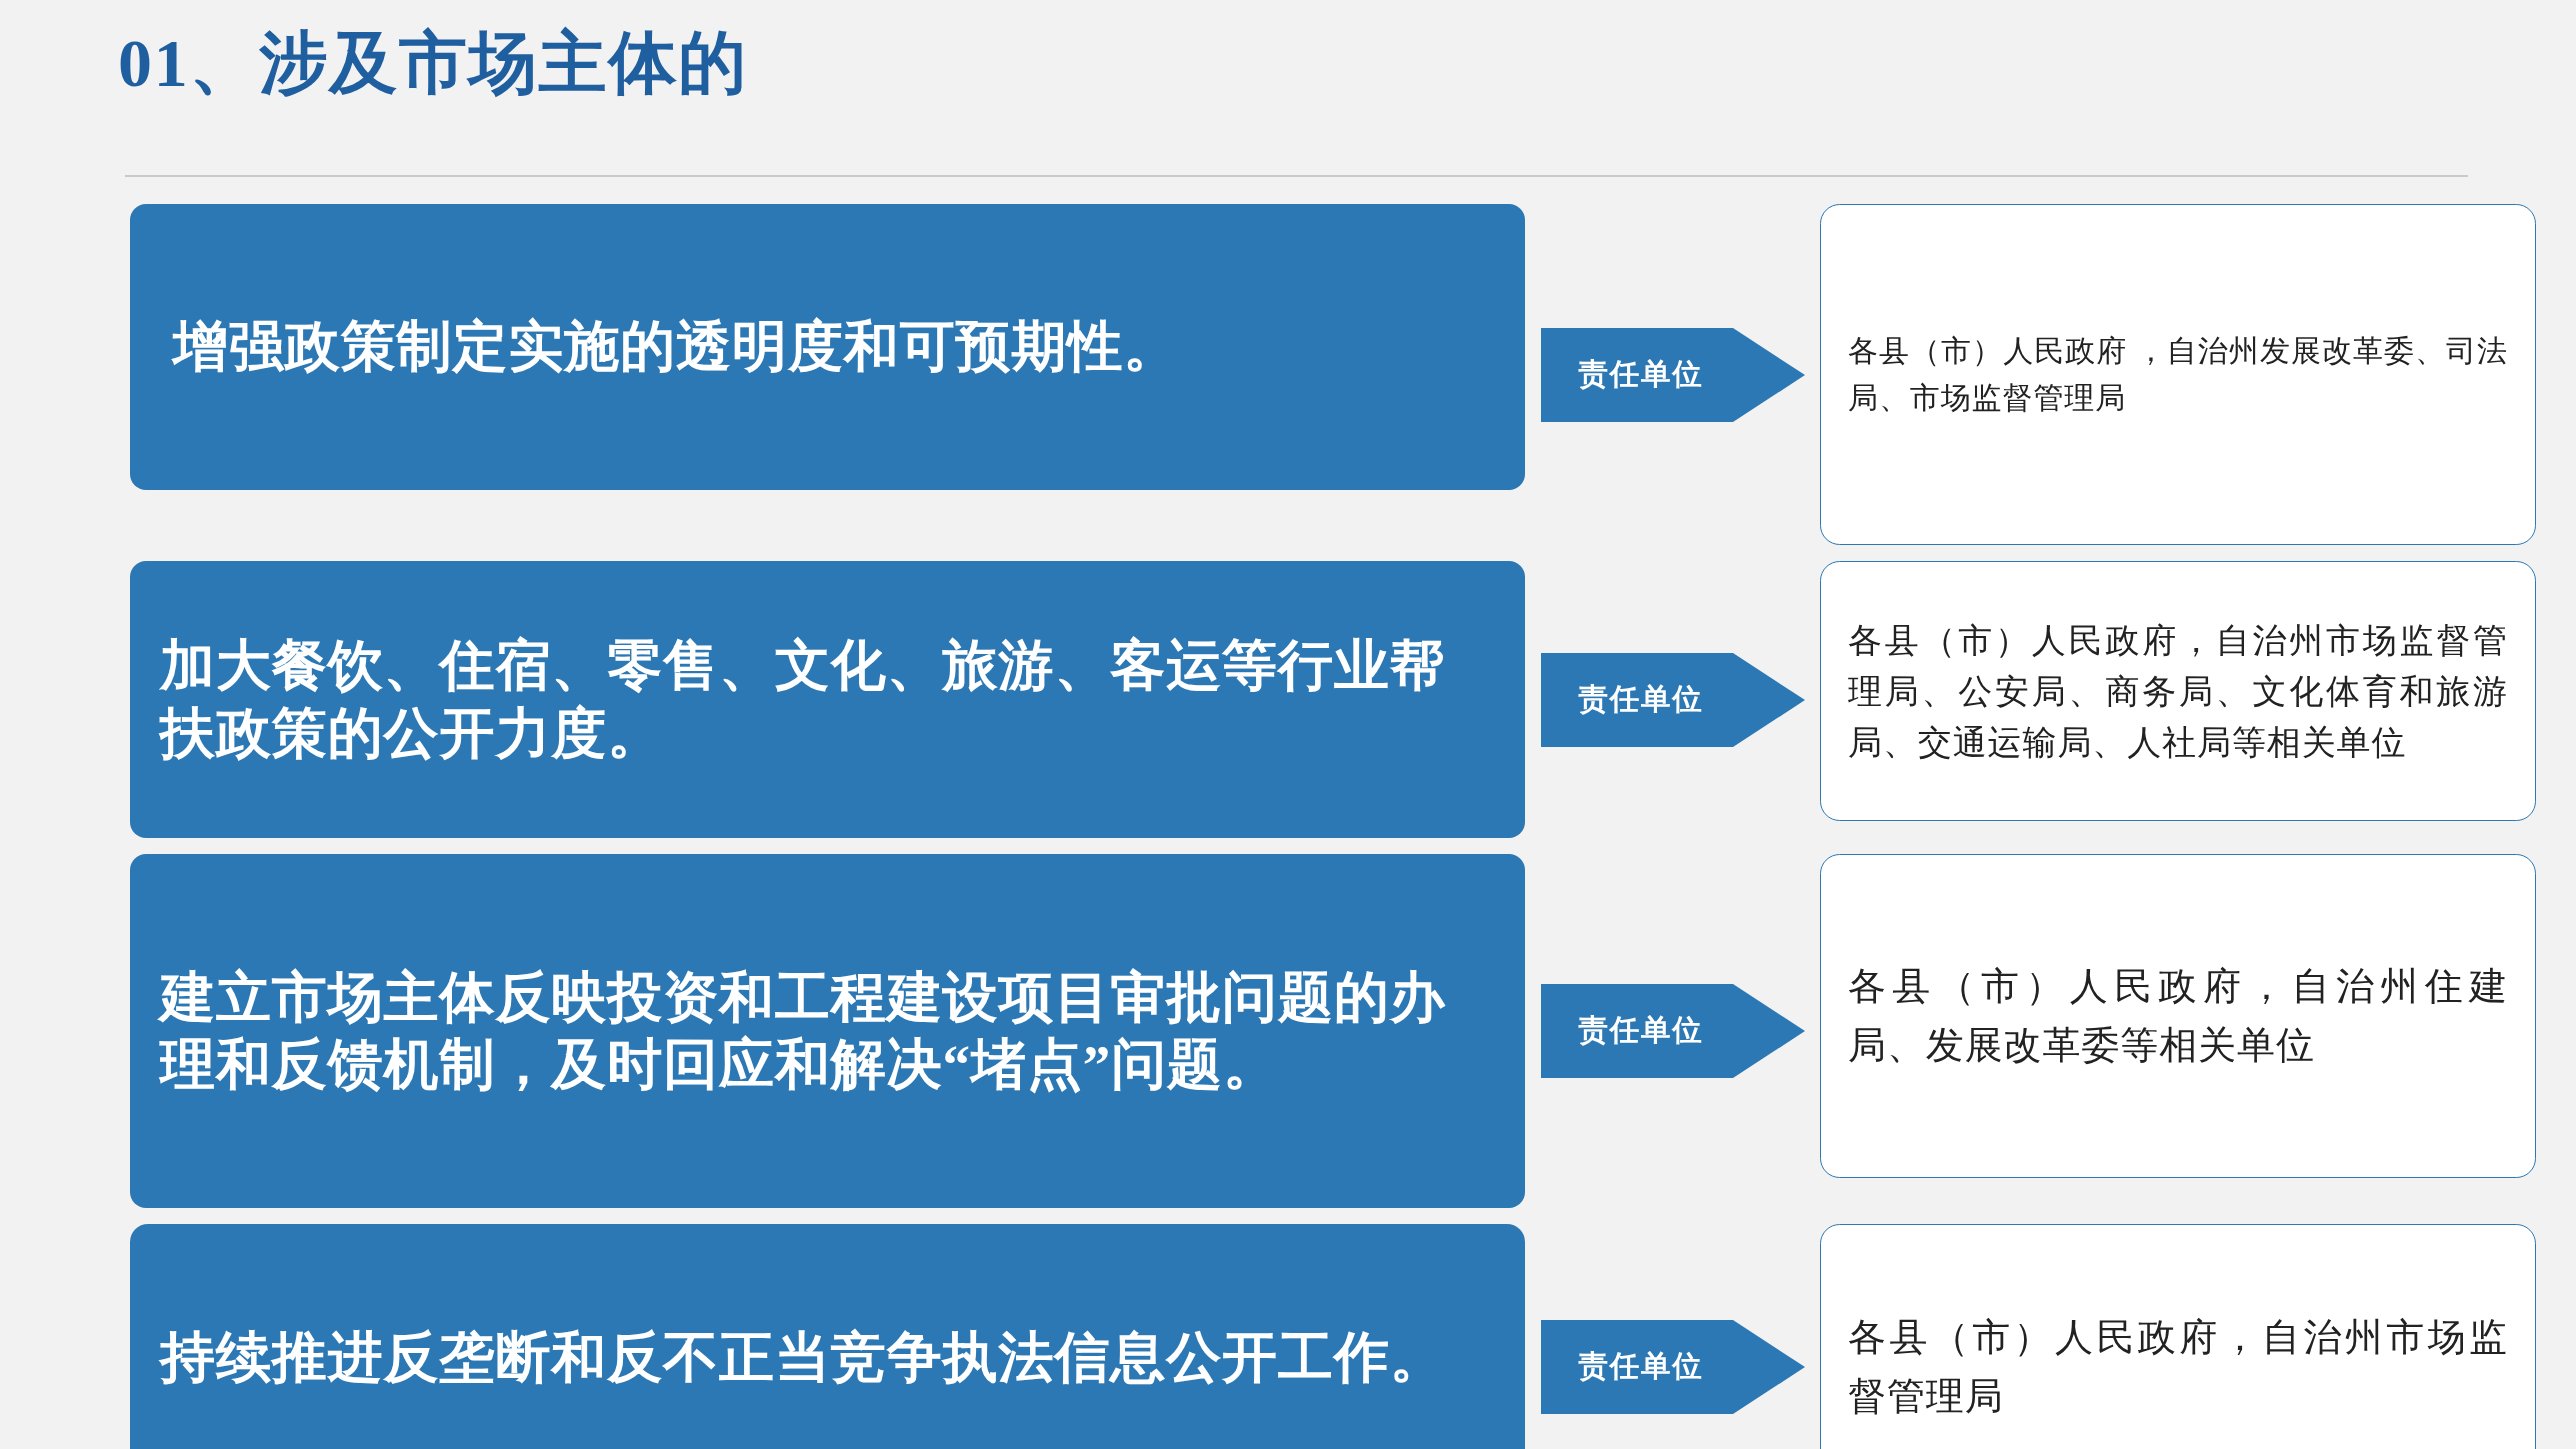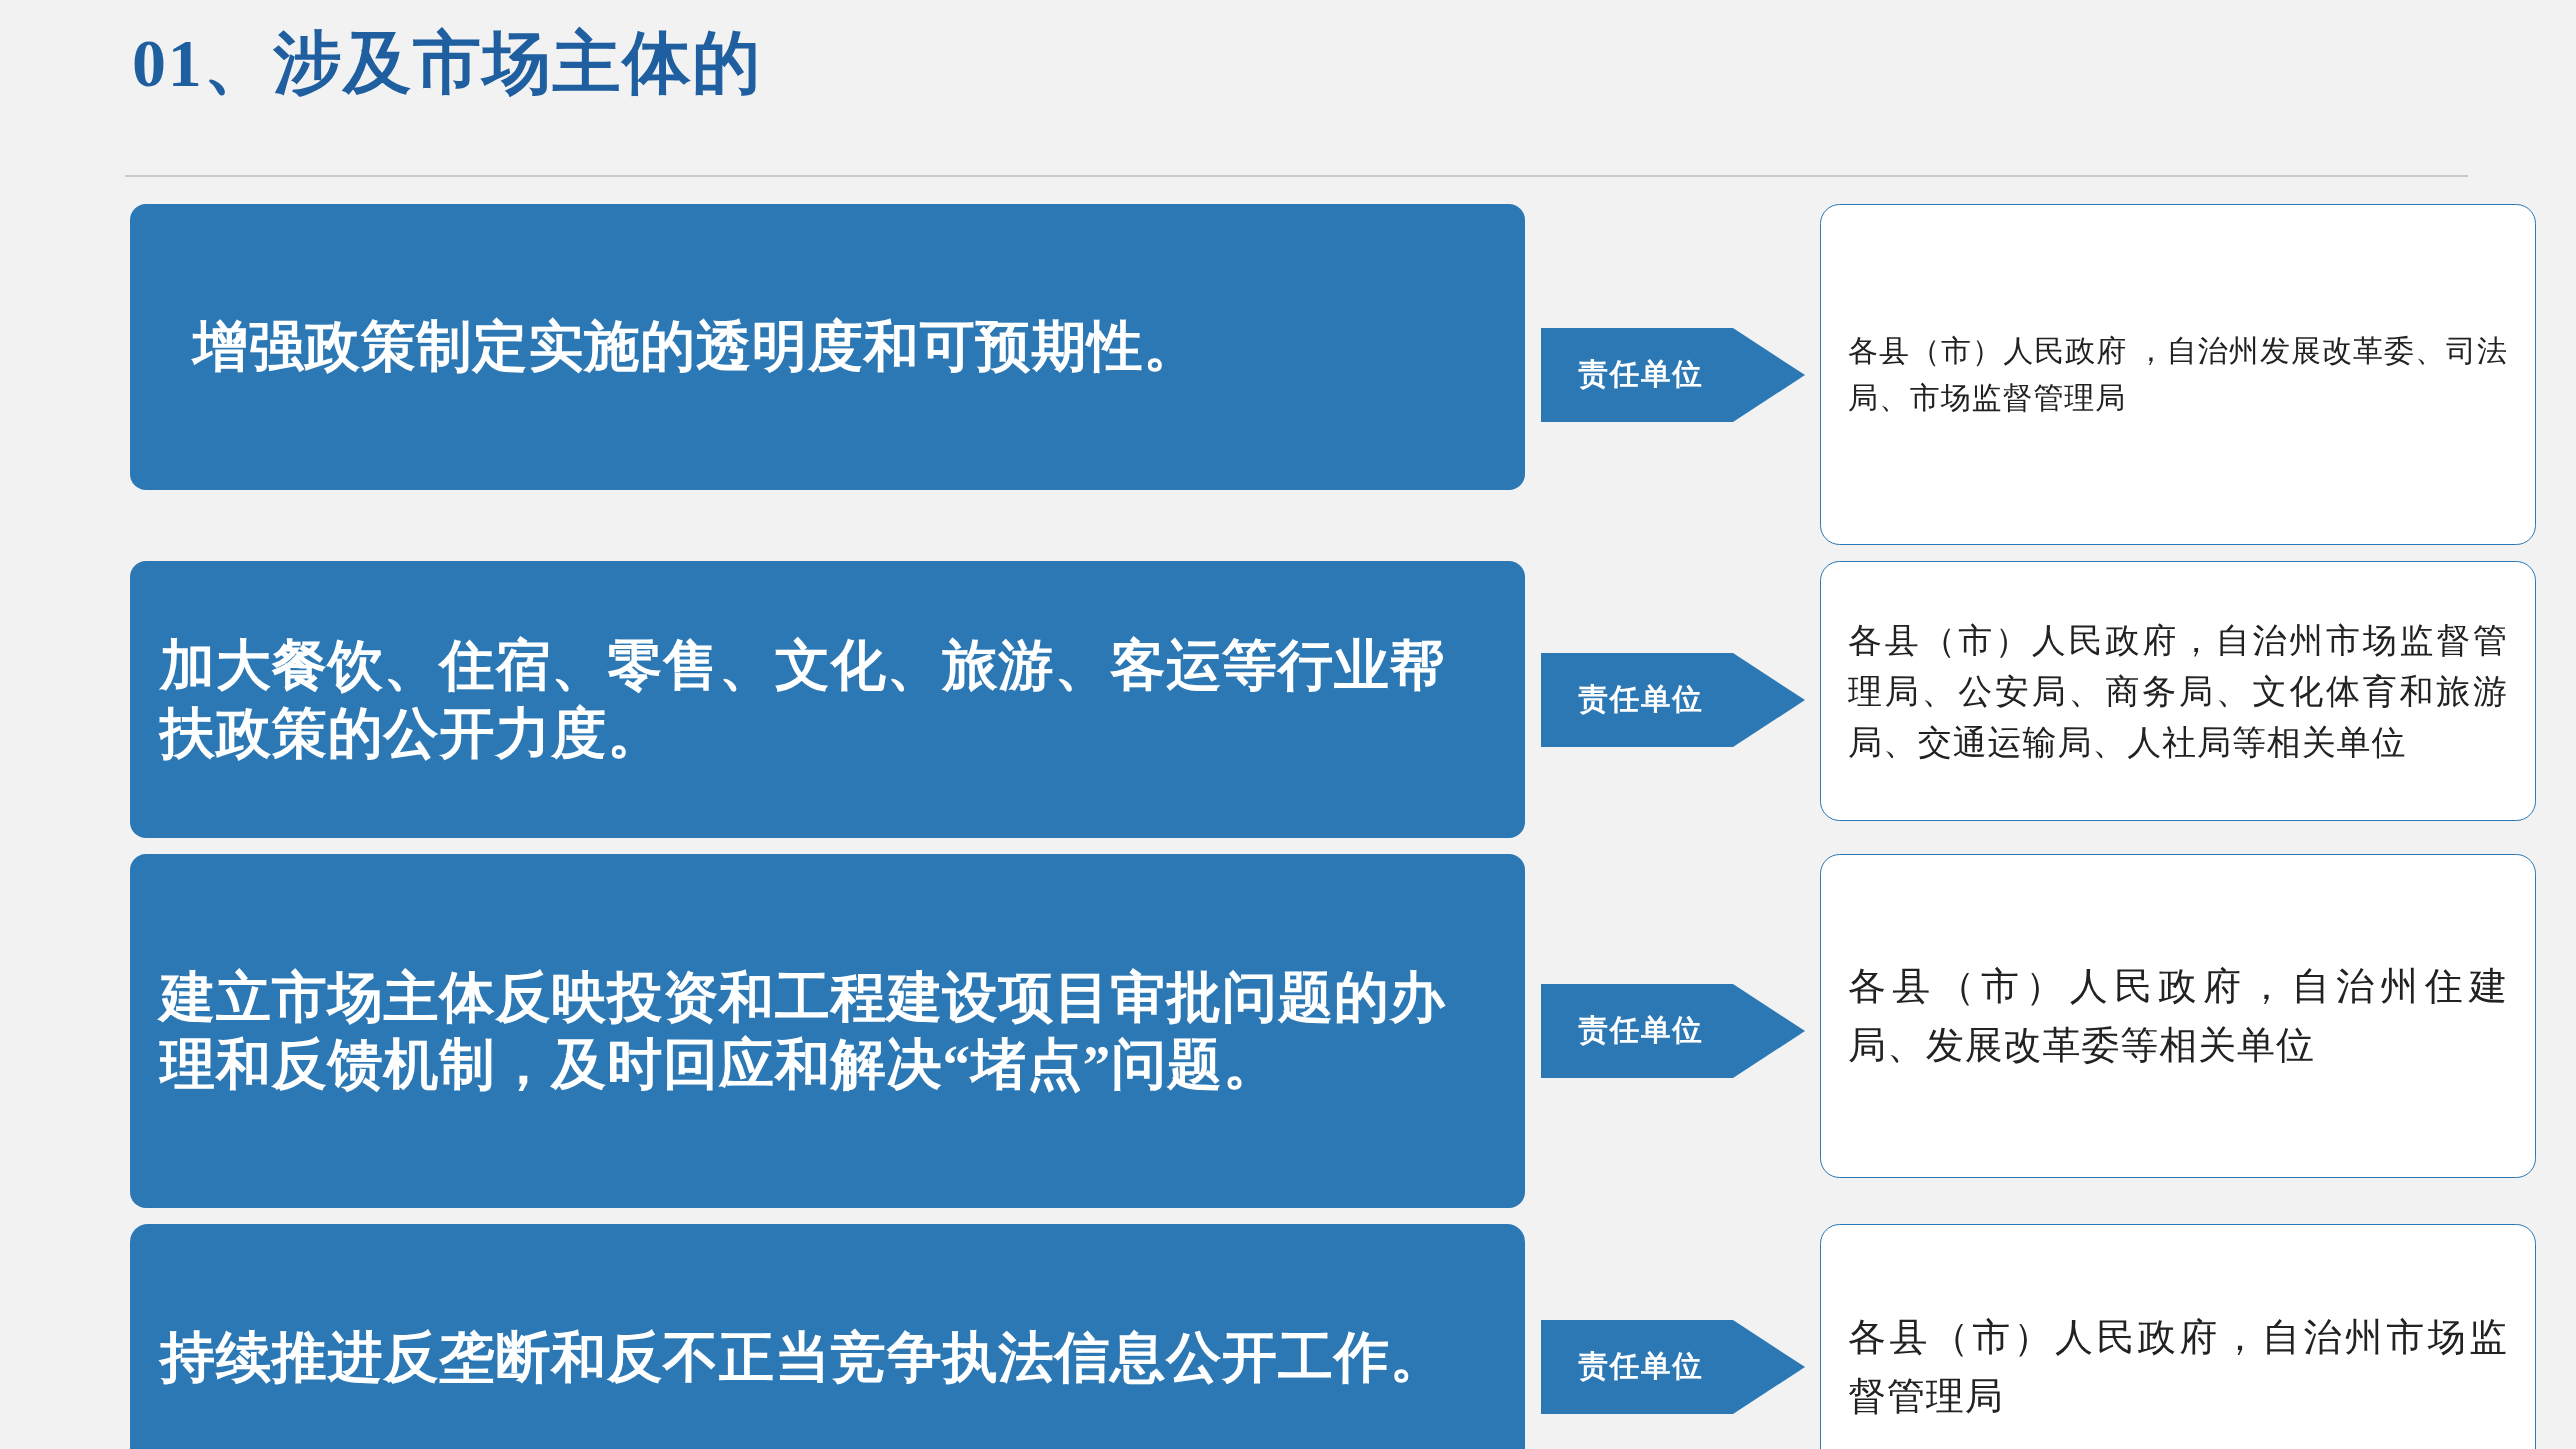--- a/index.html
+++ b/index.html
@@ -15,21 +15,21 @@
   }
   .slide {
     position: relative;
     width: 2576px;
     height: 1449px;
     box-sizing: border-box;
     padding: 0;
   }
   .title {
     position: absolute;
-    left: 132px;
+    left: 118px;
     top: 18px;
     font-size: 68px;
     font-weight: bold;
     color: #1f5fa0;
     letter-spacing: 1.8px;
     white-space: nowrap;
     font-family: "Liberation Serif", "DejaVu Serif", serif;
   }
   .title-rule {
     position: absolute;
@@ -59,21 +59,21 @@
     color: #ffffff;
     display: flex;
     align-items: center;
     box-sizing: border-box;
     padding: 9px 30px;
     font-weight: bold;
     font-size: 55px;
     line-height: 1.22;
     letter-spacing: 0.9px;
   }
-  .row-1 .left-box { height: 286px; padding-left: 63px; }
+  .row-1 .left-box { height: 286px; padding-left: 43px; }
   .row-2 .left-box { height: 277px; }
   .row-3 .left-box { height: 354px; }
   .row-4 .left-box { height: 268px; border-radius: 18px; }
 
   .arrow-wrap {
     position: relative;
     width: 295px;
     display: flex;
     align-items: center;
     justify-content: center;

